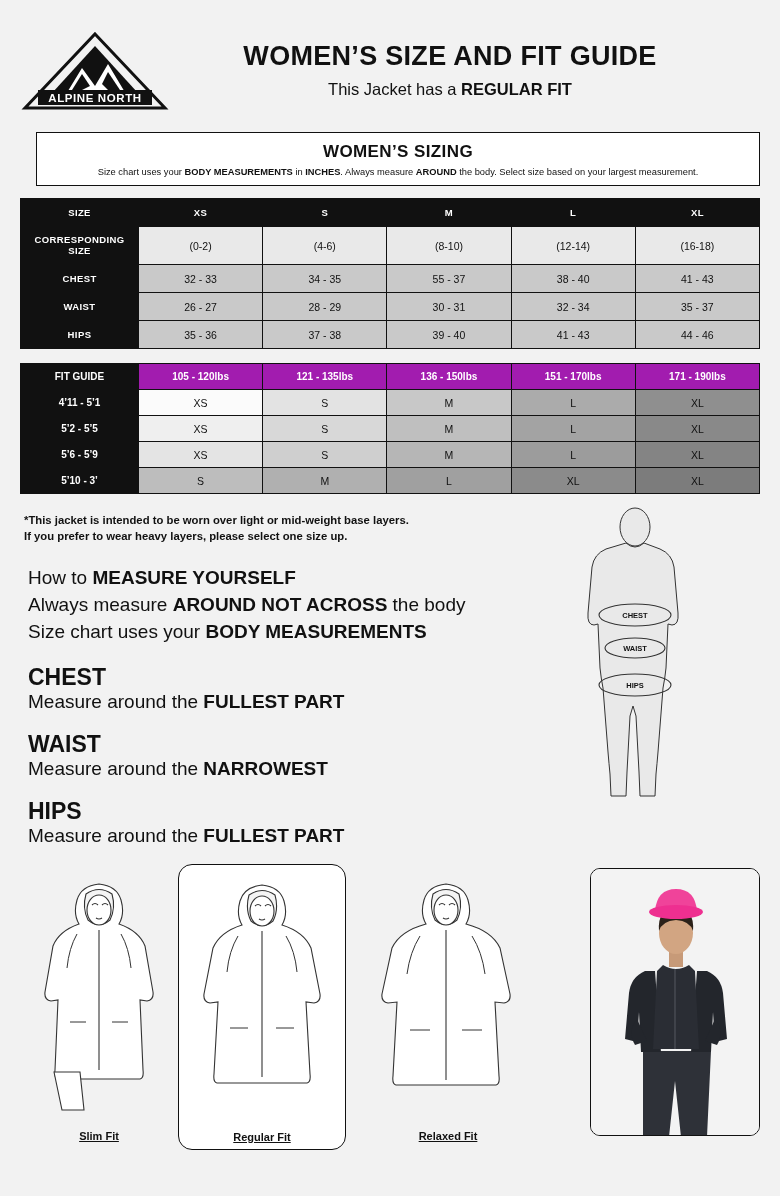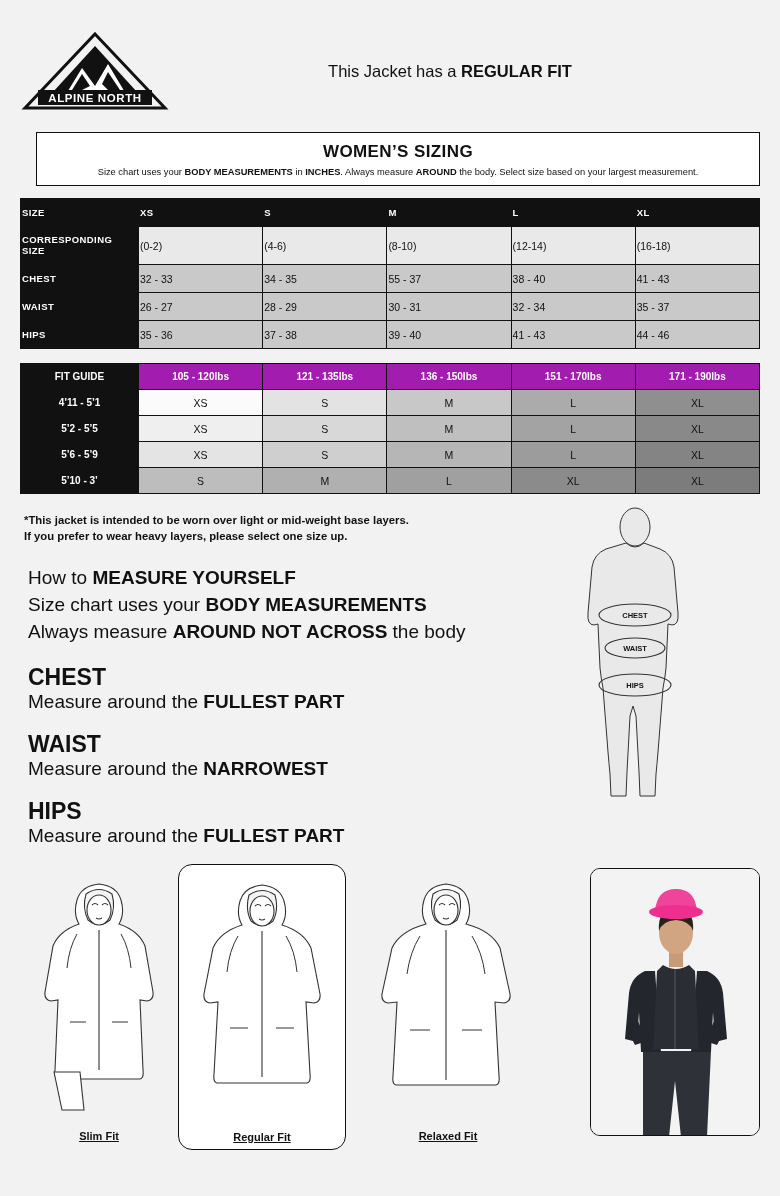--- a/index.html
+++ b/index.html
@@ -30,21 +30,21 @@
     background: #fff;
     text-align:center;
     padding: 9px 8px 8px 8px;
   }
   .sizing-title { font-size: 17px; font-weight: bold; letter-spacing:.4px; }
   .sizing-note { font-size: 9.3px; margin-top: 5px; }
   .sizing-note b { font-weight: bold; }
 
   
   table { border-collapse: collapse; width: calc(100% - 40px); margin: 12px 20px 0 20px; table-layout: fixed; }
-  .t1 td, .t1 th { border: 1px solid #111; height: 28px; text-align:left; font-size: 10.5px; }
+  .t1 td, .t1 th { border: 1px solid #111; height: 28px; text-align:center; font-size: 10.5px; }
   .t1 .hd { background:#111; color:#fff; font-weight:bold; font-size:9.5px; letter-spacing:.4px; }
   .t1 .rowhd { background:#111; color:#fff; font-weight:bold; font-size:9.5px; letter-spacing:.4px; width: 118px; }
   .t1 .c { background:#e9e9e9; }
   .t1 tr.dark .c { background:#c9c9c9; }
   .t1 .twolines { line-height:1.15; }
 
   .t2 { margin-top: 14px; }
   .t2 td, .t2 th { border: 1px solid #111; height: 26px; text-align:center; font-size: 10.5px; }
   .t2 .hd { background:#a21caf; color:#fff; font-weight:bold; font-size:10px; }
   .t2 .rowhd { background:#111; color:#fff; font-weight:bold; font-size:10px; width: 118px; }
@@ -83,20 +83,21 @@
         <polygon points="75,6 145,80 5,80" fill="none" stroke="#111" stroke-width="3"></polygon>
         <polygon points="75,18 128,76 22,76" fill="#111"></polygon>
         <path d="M40 76 L62 40 L75 58 L88 36 L112 76 Z" fill="#ffffff"></path>
         <path d="M52 62 L62 46 L70 58 L62 62 Z" fill="#111"></path>
         <path d="M82 56 L88 44 L100 62 L88 62 Z" fill="#111"></path>
         <rect x="18" y="62" width="114" height="15" fill="#111"></rect>
         <text x="75" y="73.5" font-family="Liberation Sans, sans-serif" font-size="11.5" font-weight="bold" fill="#ffffff" text-anchor="middle" letter-spacing="0.6">ALPINE NORTH</text>
       </svg>
     </div>
     <div class="header-text">
+      <div class="h-title">WOMEN’S SIZE AND FIT GUIDE</div>
       <div class="h-sub">
         <span>This Jacket has a </span><b>REGULAR FIT</b>
       </div>
     </div>
   </div>
 
   <div class="sizing-box">
     <div class="sizing-title">WOMEN’S SIZING</div>
     <div class="sizing-note">
       <span>Size chart uses your </span><b>BODY MEASUREMENTS</b><span> in </span><b>INCHES</b><span>. Always measure </span><b>AROUND</b><span> the body. Select size based on your largest measurement.</span>
@@ -197,24 +198,24 @@
     <div class="footnote">
       <div>*This jacket is intended to be worn over light or mid-weight base layers.</div>
       <div>If you prefer to wear heavy layers, please select one size up.</div>
     </div>
 
     <div class="measure-block">
       <div class="m-line">
         <span>How to </span><b>MEASURE YOURSELF</b>
       </div>
       <div class="m-line">
+        <span>Always measure </span><b>AROUND NOT ACROSS</b><span> the body</span>
+      </div>
+      <div class="m-line">
         <span>Size chart uses your </span><b>BODY MEASUREMENTS</b>
-      </div>
-      <div class="m-line">
-        <span>Always measure </span><b>AROUND NOT ACROSS</b><span> the body</span>
       </div>
 
       <div class="m-head">CHEST</div>
       <div class="m-sub">
         <span>Measure around the </span><b>FULLEST PART</b>
       </div>
 
       <div class="m-head">WAIST</div>
       <div class="m-sub">
         <span>Measure around the </span><b>NARROWEST</b>

